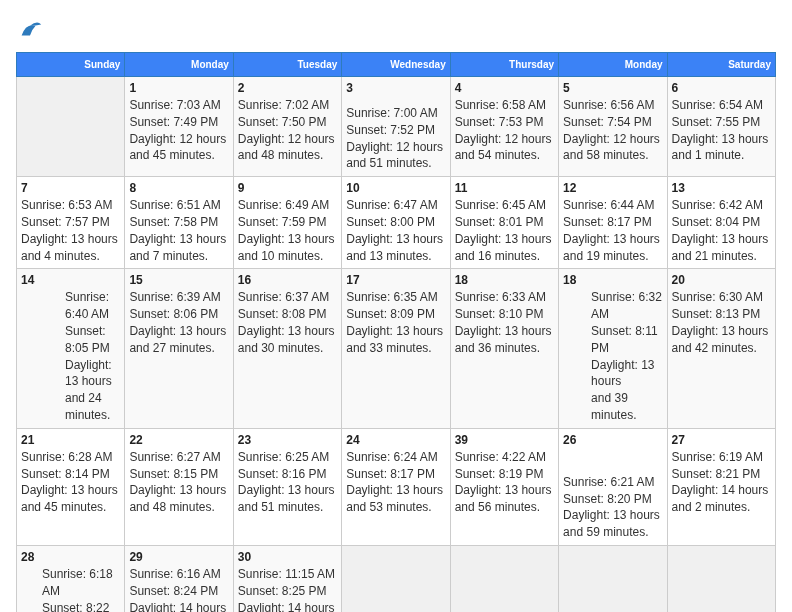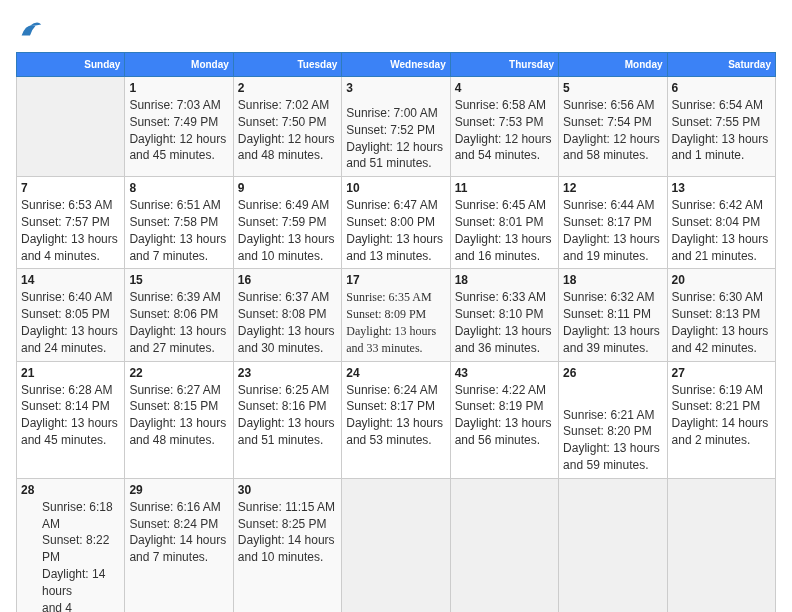--- a/index.html
+++ b/index.html
@@ -213,56 +213,56 @@
           <span class="day-num">13</span>
           <div class="day-info" style="white-space: pre-line;">Sunrise: 6:42 AM
 Sunset: 8:04 PM
 Daylight: 13 hours
 and 21 minutes.</div>
         </td>
       </tr>
       <tr>
         <td>
           <span class="day-num">14</span>
-          <div class="day-info" style="white-space: pre-line;">Sunrise: 6:40 AM
+          <div class="day-info" style="white-space: pre-line; margin-left: 44px;">Sunrise: 6:40 AM
 Sunset: 8:05 PM
 Daylight: 13 hours
 and 24 minutes.</div>
         </td>
         <td>
           <span class="day-num">15</span>
           <div class="day-info" style="white-space: pre-line;">Sunrise: 6:39 AM
 Sunset: 8:06 PM
 Daylight: 13 hours
 and 27 minutes.</div>
         </td>
         <td>
           <span class="day-num">16</span>
           <div class="day-info" style="white-space: pre-line;">Sunrise: 6:37 AM
 Sunset: 8:08 PM
 Daylight: 13 hours
 and 30 minutes.</div>
         </td>
         <td>
           <span class="day-num">17</span>
-          <div class="day-info" style="white-space: pre-line; font-family: Liberation Serif, serif;">Sunrise: 6:35 AM
+          <div class="day-info" style="white-space: pre-line;">Sunrise: 6:35 AM
 Sunset: 8:09 PM
 Daylight: 13 hours
 and 33 minutes.</div>
         </td>
         <td>
           <span class="day-num">18</span>
           <div class="day-info" style="white-space: pre-line;">Sunrise: 6:33 AM
 Sunset: 8:10 PM
 Daylight: 13 hours
 and 36 minutes.</div>
         </td>
         <td>
           <span class="day-num">18</span>
-          <div class="day-info" style="white-space: pre-line;">Sunrise: 6:32 AM
+          <div class="day-info" style="white-space: pre-line; margin-left: 28px;">Sunrise: 6:32 AM
 Sunset: 8:11 PM
 Daylight: 13 hours
 and 39 minutes.</div>
         </td>
         <td>
           <span class="day-num">20</span>
           <div class="day-info" style="white-space: pre-line;">Sunrise: 6:30 AM
 Sunset: 8:13 PM
 Daylight: 13 hours
 and 42 minutes.</div>
@@ -291,21 +291,21 @@
 and 51 minutes.</div>
         </td>
         <td>
           <span class="day-num">24</span>
           <div class="day-info" style="white-space: pre-line;">Sunrise: 6:24 AM
 Sunset: 8:17 PM
 Daylight: 13 hours
 and 53 minutes.</div>
         </td>
         <td>
-          <span class="day-num">43</span>
+          <span class="day-num">39</span>
           <div class="day-info" style="white-space: pre-line;">Sunrise: 4:22 AM
 Sunset: 8:19 PM
 Daylight: 13 hours
 and 56 minutes.</div>
         </td>
         <td>
           <span class="day-num">26</span>
           <div class="day-info" style="white-space: pre-line; margin-top: 27px;">Sunrise: 6:21 AM
 Sunset: 8:20 PM
 Daylight: 13 hours

